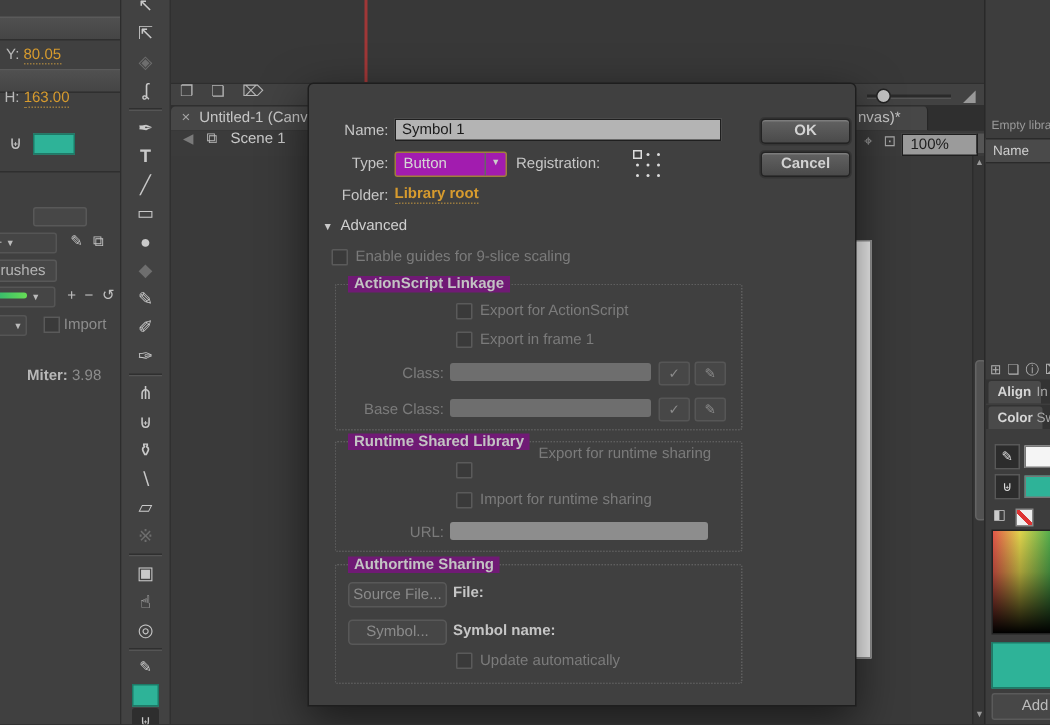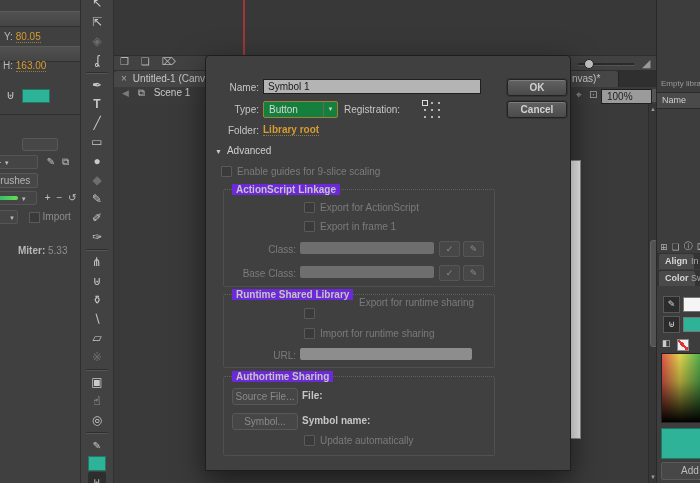--- a/index.html
+++ b/index.html
@@ -94,34 +94,34 @@
              background:linear-gradient(#dedede,#ababab);border-bottom:1px solid #7e7e7e;
              color:#161616;font-weight:bold;font-size:11px;text-align:center;line-height:16px;}
   .dlabel{position:absolute;color:#c6c6c6;}
   .dlabel.right{text-align:right;width:53px;left:0;}
   .ddis{color:#7b7b7b;}
   #name-input{position:absolute;left:57px;top:23px;width:212px;height:13px;background:#b4b4b4;
               border:1px solid #1f1f1f;color:#1b1b1b;line-height:13px;padding-left:4px;}
   .dbtn{position:absolute;left:301px;width:58px;height:15px;background:linear-gradient(#626262,#4a4a4a);
         border:1px solid #232323;border-radius:3px;box-shadow:inset 0 1px 0 #7c7c7c, 0 0 0 1px #353535;
         color:#d2d2d2;font-weight:bold;text-align:center;line-height:15px;}
-  #type-select{position:absolute;left:57px;top:45px;width:68px;height:15px;background:#15803d;
+  #type-select{position:absolute;left:57px;top:45px;width:68px;height:15px;background:#a21caf;
                border:1px solid #a07f3b;border-radius:2px;color:#d6d6d6;line-height:15px;padding-left:5px;}
   #type-select .arrow{position:absolute;right:0;top:0;width:13px;height:15px;border-left:1px solid #666;
                       font-size:6px;text-align:center;line-height:15px;color:#ccc;}
   #reg-grid{position:absolute;left:215px;top:43px;width:21px;height:21px;display:grid;
             grid-template-columns:repeat(3,7px);grid-template-rows:repeat(3,7px);}
   #reg-grid i{display:block;width:2px;height:2px;background:#ddd;border-radius:50%;margin:auto;}
   #reg-grid i.sq{width:4px;height:4px;background:none;border:1px solid #ddd;border-radius:0;}
   #folder-link{position:absolute;left:57px;top:68px;color:#d79b2e;font-weight:bold;border-bottom:1px dotted #9a7b3f;}
   #advanced{position:absolute;left:9px;top:89px;color:#cfcfcf;}
   #advanced .tri{font-size:7px;margin-right:5px;color:#c9c9c9;}
   .cb{position:absolute;width:9px;height:9px;background:#3a3a3a;border:1px solid #5a5a5a;border-radius:1px;}
   .group{position:absolute;left:17px;width:270px;border:1px dotted #5f5f5f;border-radius:2px;}
-  .legend{position:absolute;left:8px;top:-6px;background:#6d28d9;padding:0 4px;color:#c3c3c3;font-weight:bold;}
+  .legend{position:absolute;left:8px;top:-6px;background:#701a75;padding:0 4px;color:#c3c3c3;font-weight:bold;}
   .gfield{position:absolute;background:#6e6e6e;border-radius:2px;height:12px;}
   .gbtn{position:absolute;width:19px;height:14px;background:#474747;border:1px solid #565656;border-radius:2px;
         color:#8b8b8b;font-size:9px;text-align:center;line-height:14px;}
   .dis-btn{position:absolute;left:8px;width:64px;height:15px;background:#464646;border:1px solid #585858;
            border-radius:3px;color:#8b8b8b;text-align:center;line-height:15px;}
   .blabel{position:absolute;color:#c6c6c6;font-weight:bold;}
 </style>
 </head>
 <body>
 
@@ -156,21 +156,21 @@
       <span class="picon" style="margin-left:3px;">−</span>
       <span class="picon" style="margin-left:3px;">↺</span>
     </div>
     <div class="abs" style="top:210px;left:-14px;">
       <span class="mini-dd" style="display:inline-block;width:30px;height:12px;text-align:right;"><span style="font-size:6px;margin-right:2px;">▼</span></span>
       <span style="display:inline-block;width:9px;height:9px;background:#3a3a3a;border:1px solid #5a5a5a;vertical-align:middle;margin-left:8px;"></span>
       <span class="dim">Import</span>
     </div>
     <div class="abs" style="top:245px;left:18px;">
       <span class="plabel" style="font-weight:bold;">Miter:</span>
-      <span class="dim">5.33</span>
+      <span class="dim">3.98</span>
     </div>
   </div>
 
   <div id="toolbar" class="abs">
     <div style="margin-top:-6px;">
       <div class="tool">↖</div>
       <div class="tool">⇱</div>
       <div class="tool grayed">◈</div>
       <div class="tool">ʆ</div>
       <div class="tdiv"></div>

